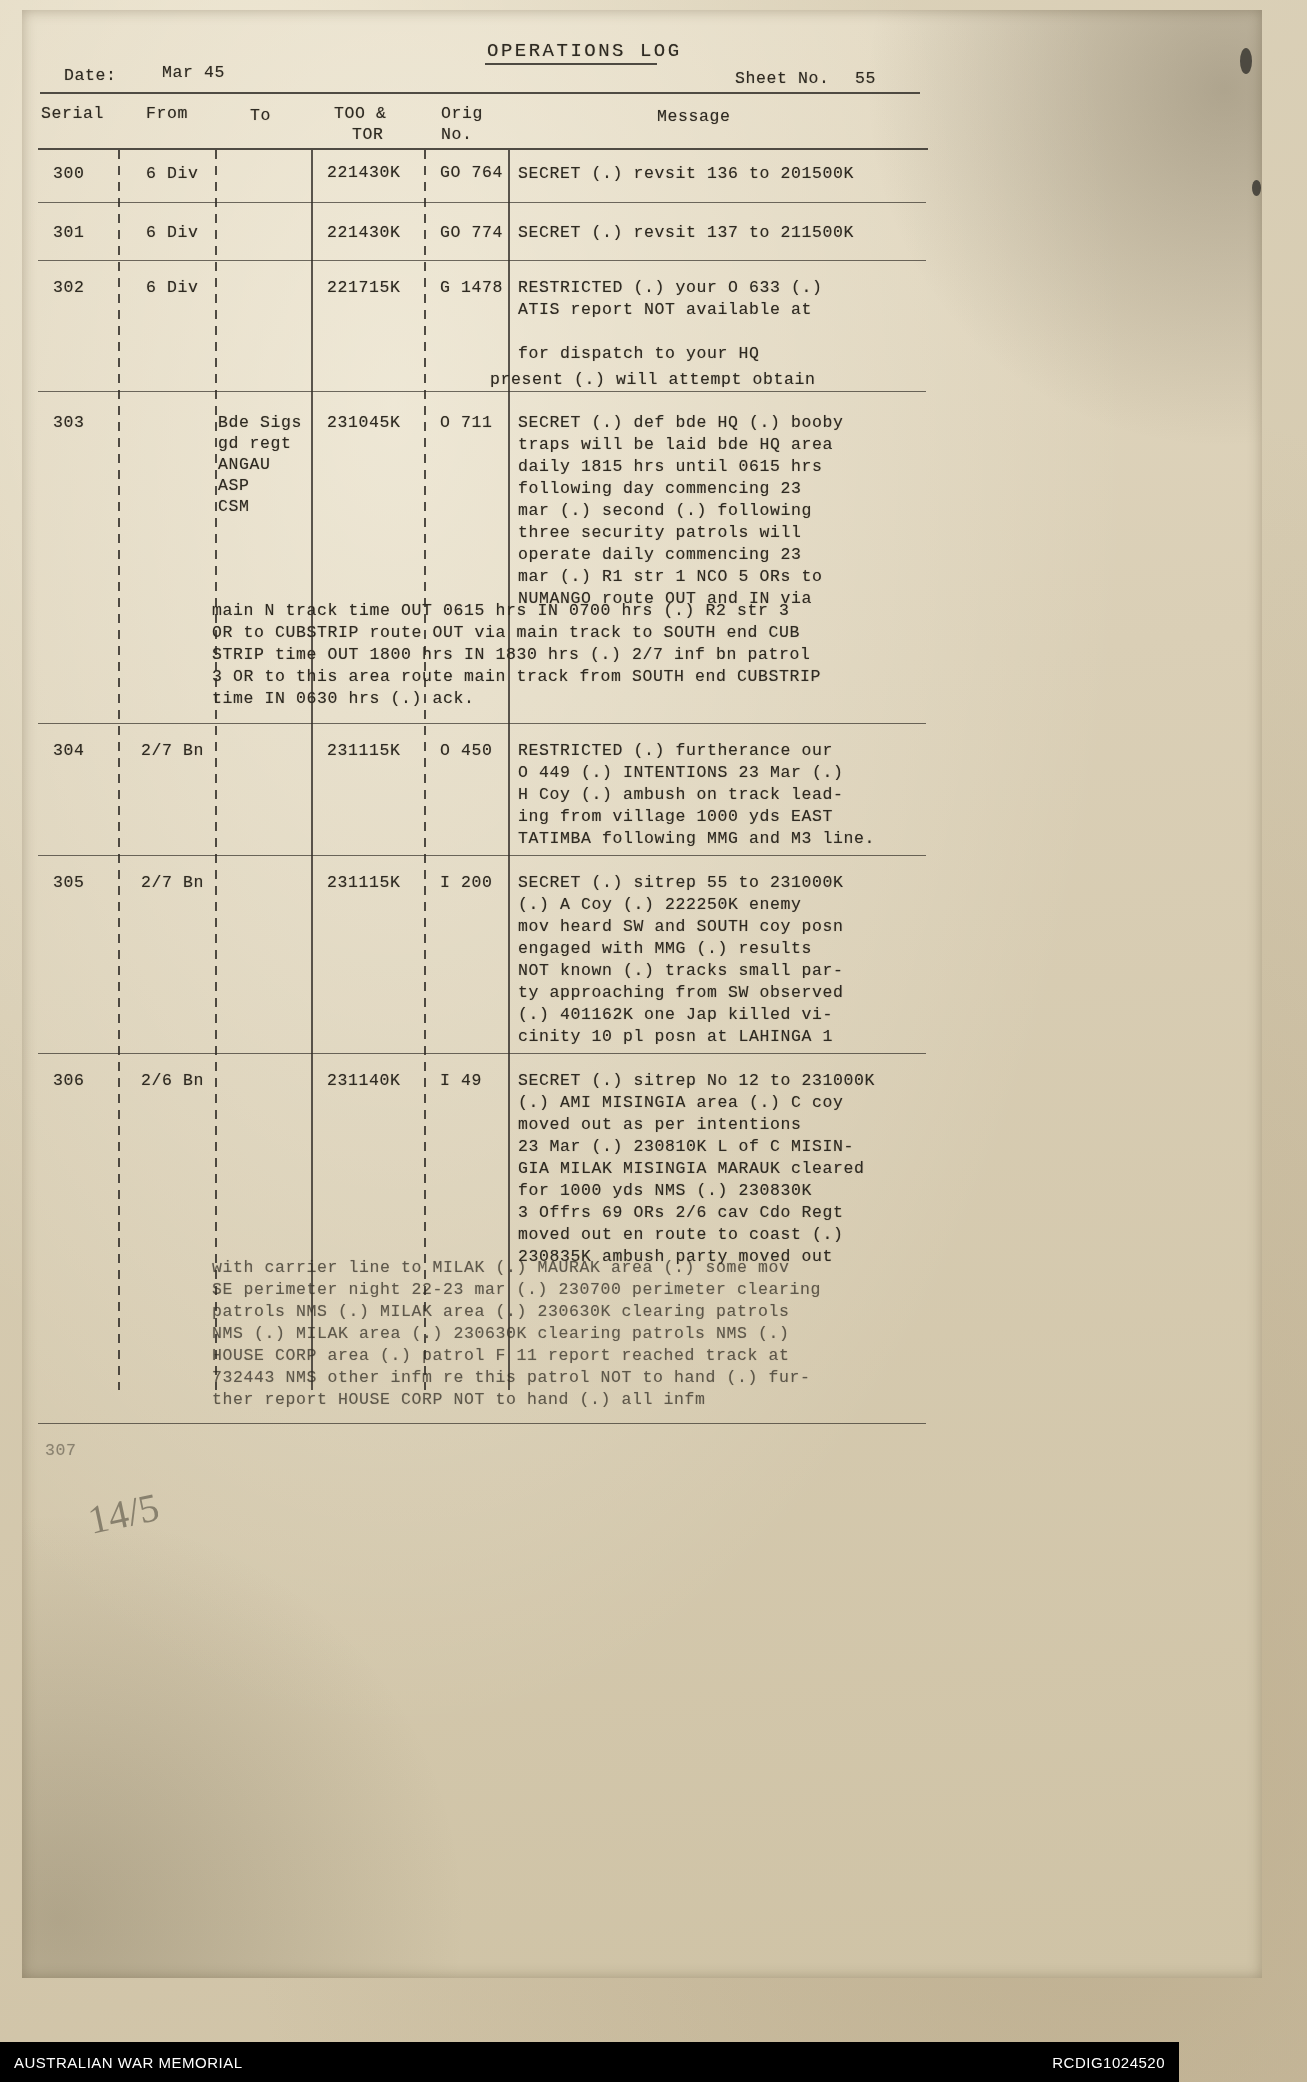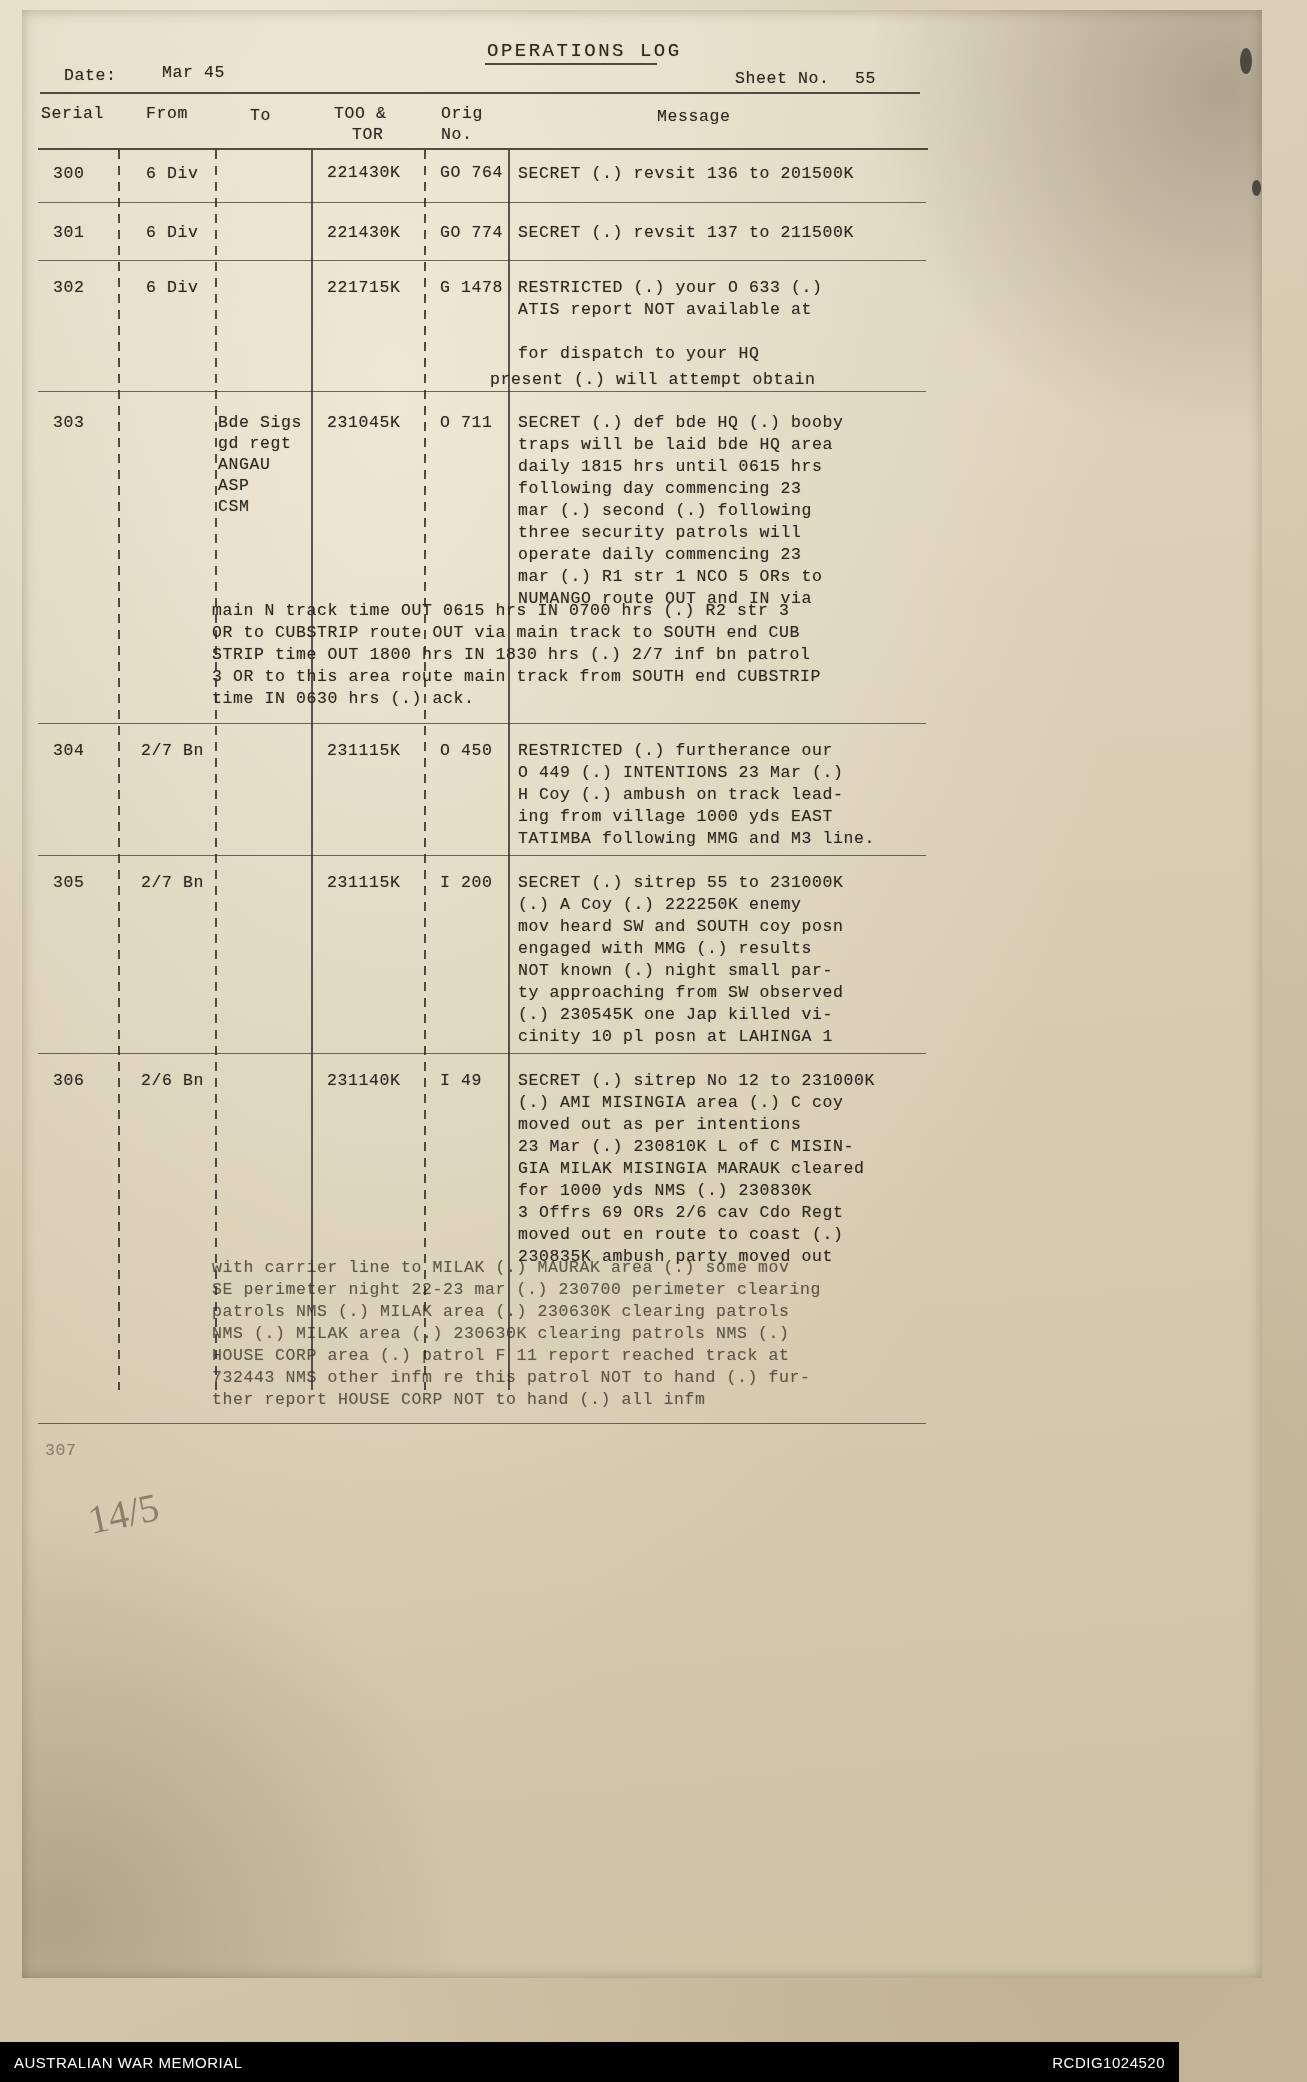--- a/index.html
+++ b/index.html
@@ -217,23 +217,23 @@
   <div class="hline thin" style="left:38px; top:855px; width:888px;"></div>
 
   <div class="tw" style="left:53px; top:872px;">305</div>
   <div class="tw" style="left:141px; top:872px;">2/7 Bn</div>
   <div class="tw" style="left:327px; top:872px;">231115K</div>
   <div class="tw" style="left:440px; top:872px;">I 200</div>
   <div class="tw" style="left:518px; top:872px;">SECRET (.) sitrep 55 to 231000K</div>
   <div class="tw" style="left:518px; top:894px;">(.) A Coy (.) 222250K enemy</div>
   <div class="tw" style="left:518px; top:916px;">mov heard SW and SOUTH coy posn</div>
   <div class="tw" style="left:518px; top:938px;">engaged with MMG (.) results</div>
-  <div class="tw" style="left:518px; top:960px;">NOT known (.) night small par-</div>
+  <div class="tw" style="left:518px; top:960px;">NOT known (.) tracks small par-</div>
   <div class="tw" style="left:518px; top:982px;">ty approaching from SW observed</div>
-  <div class="tw" style="left:518px; top:1004px;">(.) 230545K one Jap killed vi-</div>
+  <div class="tw" style="left:518px; top:1004px;">(.) 401162K one Jap killed vi-</div>
   <div class="tw" style="left:518px; top:1026px;">cinity 10 pl posn at LAHINGA 1</div>
   <div class="hline thin" style="left:38px; top:1053px; width:888px;"></div>
 
   <div class="tw" style="left:53px; top:1070px;">306</div>
   <div class="tw" style="left:141px; top:1070px;">2/6 Bn</div>
   <div class="tw" style="left:327px; top:1070px;">231140K</div>
   <div class="tw" style="left:440px; top:1070px;">I 49</div>
   <div class="tw" style="left:518px; top:1070px;">SECRET (.) sitrep No 12 to 231000K</div>
   <div class="tw" style="left:518px; top:1092px;">(.) AMI MISINGIA area (.) C coy</div>
   <div class="tw" style="left:518px; top:1114px;">moved out as per intentions</div>

